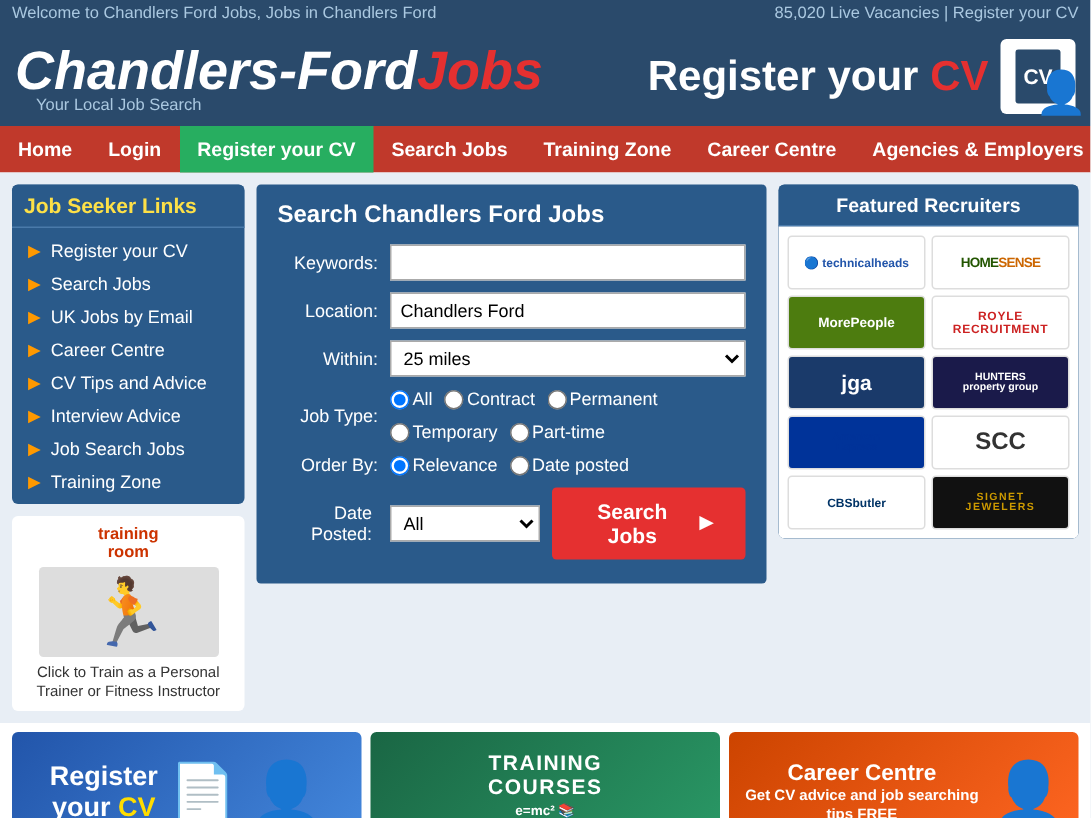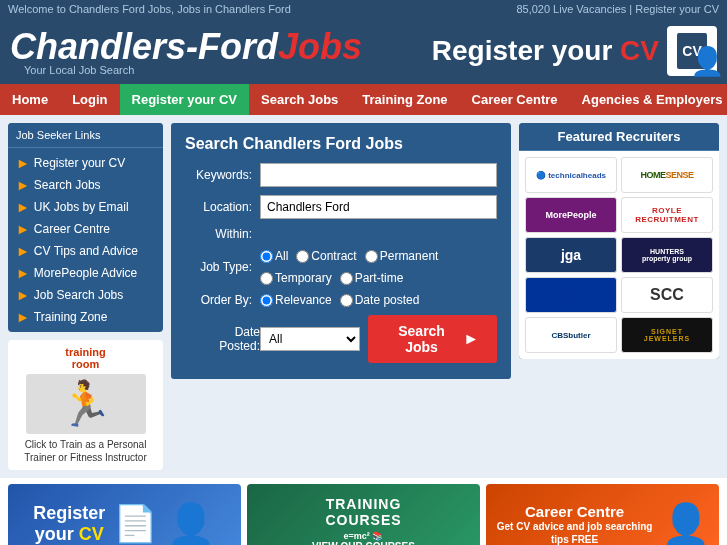--- a/index.html
+++ b/index.html
@@ -98,23 +98,23 @@
       flex-shrink: 0;
     }
     .sidebar-box {
       background: #2a5a8a;
       border-radius: 4px;
       overflow: hidden;
       margin-bottom: 8px;
     }
     .sidebar-box-title {
       background: #2a5a8a;
-      color: #ffffff;
-      font-weight: normal;
-      font-size: 11px;
+      color: #fde047;
+      font-weight: bold;
+      font-size: 14px;
       padding: 6px 8px;
       border-bottom: 1px solid #4a7aaa;
     }
     .sidebar-links { padding: 4px 0; }
     .sidebar-link {
       display: flex;
       align-items: center;
       color: #fff;
       text-decoration: none;
       padding: 3px 8px;
@@ -217,21 +217,21 @@
     .date-row {
       display: flex;
       align-items: center;
       margin-bottom: 4px;
     }
     .date-label-multi {
       color: #fff;
       font-size: 12px;
       width: 75px;
       text-align: right;
-      padding-right: 0;
+      padding-right: 12px;
       flex-shrink: 0;
       line-height: 1.2;
     }
     .search-btn {
       background: #e53030;
       color: #fff;
       border: none;
       padding: 8px 18px;
       font-size: 14px;
       font-weight: bold;
@@ -278,21 +278,21 @@
       border: 1px solid #ddd;
       border-radius: 3px;
       font-size: 9px;
       font-weight: bold;
       text-align: center;
       padding: 2px;
       overflow: hidden;
     }
     .recruiter-technicalheads { background: #fff; color: #2255aa; font-size: 8px; }
     .recruiter-homesense { background: #fff; color: #225500; font-size: 9px; font-weight: bold; letter-spacing: -0.5px; }
-    .recruiter-morepeople { background: #701a75; color: #fff; font-size: 9px; }
+    .recruiter-morepeople { background: #4d7c0f; color: #fff; font-size: 9px; }
     .recruiter-royle { background: #fff; color: #cc2222; font-size: 7px; text-transform: uppercase; letter-spacing: 1px; }
     .recruiter-jga { background: #1a3a6a; color: #fff; font-size: 14px; font-weight: bold; }
     .recruiter-hunters { background: #1a1a4a; color: #fff; font-size: 8px; }
     .recruiter-scc { background: #fff; color: #333; font-size: 8px; }
     .recruiter-cbsbutler { background: #fff; color: #003366; font-size: 7px; }
     .recruiter-signet { background: #111; color: #cc9900; font-size: 9px; font-weight: bold; letter-spacing: 1px; }
     .recruiter-american { background: #003399; color: #fff; font-size: 7px; text-align: center; }
 
     
     .promo-strip {
@@ -396,21 +396,21 @@
         <a href="#" class="sidebar-link">
           <span class="sidebar-arrow">►</span>
           <span>Career Centre</span>
         </a>
         <a href="#" class="sidebar-link">
           <span class="sidebar-arrow">►</span>
           <span>CV Tips and Advice</span>
         </a>
         <a href="#" class="sidebar-link">
           <span class="sidebar-arrow">►</span>
-          <span>MorePeople Advice</span>
+          <span>Interview Advice</span>
         </a>
         <a href="#" class="sidebar-link">
           <span class="sidebar-arrow">►</span>
           <span>Job Search Jobs</span>
         </a>
         <a href="#" class="sidebar-link">
           <span class="sidebar-arrow">►</span>
           <span>Training Zone</span>
         </a>
       </div>
@@ -433,20 +433,29 @@
         <input type="text" class="form-input" value="" style="">
       </div>
 
       <div class="form-row">
         <label class="form-label">Location:</label>
         <input type="text" class="form-input" value="Chandlers Ford" style="">
       </div>
 
       <div class="form-row">
         <label class="form-label">Within:</label>
+        <select class="form-select">
+          <option>25 miles</option>
+          <option>5 miles</option>
+          <option>10 miles</option>
+          <option>15 miles</option>
+          <option>20 miles</option>
+          <option>30 miles</option>
+          <option>50 miles</option>
+        </select>
       </div>
 
       <div class="form-row">
         <label class="form-label">Job Type:</label>
         <div class="radio-group">
           <label class="radio-label">
             <input type="radio" name="jobtype" checked="" style=""> All
           </label>
           <label class="radio-label">
             <input type="radio" name="jobtype" style=""> Contract

